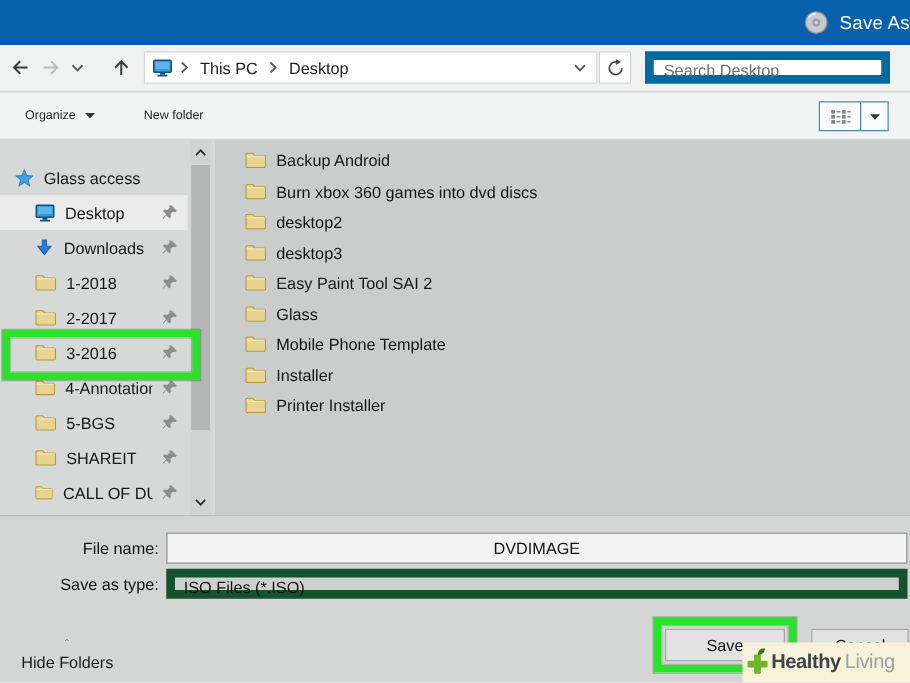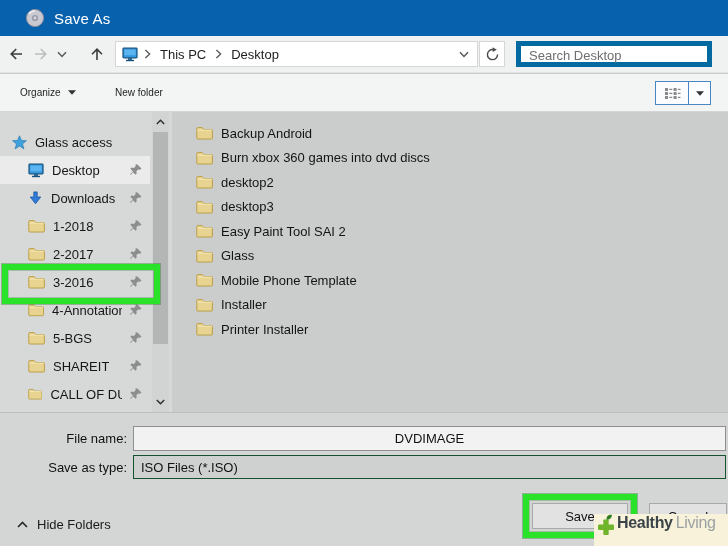--- a/index.html
+++ b/index.html
@@ -7,21 +7,21 @@
   .window {
     position:relative; width:728px; height:546px; overflow:hidden;
     font-family:"Liberation Sans", sans-serif; color:#1c1c1c; background:#cbcccc;
   }
   svg { display:block; }
 
   
   .titlebar {
     position:absolute; left:0; top:0; width:728px; height:36px;
     background:var(--titlebar,#0761ac); display:flex; align-items:center;
-    padding-left:25px; gap:9px;
+    padding-left:25px; gap:9px;justify-content:flex-end;
   }
   .titlebar .title { color:#fff; font-size:15px; letter-spacing:.2px; }
 
   
   .navbar {
     position:absolute; left:0; top:36px; width:728px; height:37px;
     background:#f0f1f1; border-bottom:1px solid #e3e3e3;
   }
   .nav-btn { position:absolute; top:9px; width:20px; height:18px; display:flex; align-items:center; justify-content:center; cursor:default; }
   .addressbar {
@@ -30,21 +30,21 @@
   }
   .crumbs { display:flex; align-items:center; gap:6px; flex:1; font-size:13px; color:#222; }
   .crumb { padding:2px 3px; }
   .addr-drop { width:22px; height:22px; display:flex; align-items:center; justify-content:center; }
   .refresh-btn {
     position:absolute; left:479px; top:5px; width:26px; height:26px;
     background:#fff; border:1px solid #d6d6d6; display:flex; align-items:center; justify-content:center;
   }
   .searchbox {
     position:absolute; left:516px; top:5px; width:196px; height:26px;
-    background:#fff; border:5px solid #0369a1;
+    background:#fff; border:7px solid #0369a1;
   }
   .searchbox input {
     width:100%; height:100%; border:0; outline:none; font-family:inherit;
     font-size:13px; color:#444; padding:0 8px; background:transparent;
   }
   .searchbox input::placeholder { color:#6e6e6e; opacity:1; }
 
   
   .cmdbar {
     position:absolute; left:0; top:74px; width:728px; height:38px;
@@ -73,46 +73,46 @@
   .side-scroll { position:absolute; left:152px; top:0; width:17px; height:300px; background:#d2d3d3; }
   .side-scroll .arrow { position:absolute; left:0; width:17px; height:16px; display:flex; align-items:center; justify-content:center; }
   .side-scroll .arrow.up { top:2px; } .side-scroll .arrow.down { bottom:2px; }
   .side-scroll .thumb { position:absolute; left:1px; top:20px; width:15px; height:212px; background:#b4b5b5; }
 
   .hlbox { position:absolute; border:6px solid var(--highlight,#2ae22a); box-shadow:0 0 0 1px rgba(20,110,20,.35), inset 0 0 0 1px rgba(20,110,20,.25); z-index:5; pointer-events:none; }
   .hl-desktop { left:2px; top:152px; width:158px; height:40px; }
   .hl-save { left:523px; top:494px; width:114px; height:44px; }
 
   .filelist { position:absolute; left:172px; top:0; width:556px; height:300px; background:#cbcccc; padding:9px 0 0 24px; }
-  .file-row { height:24.5px; display:flex; align-items:center; gap:8px; font-size:13px; color:#141414; }
+  .file-row { height:24.5px; display:flex; gap:8px; font-size:13px; color:#141414; }
 
   
   .bottom { position:absolute; left:0; top:412px; width:728px; height:134px; background:#d4d5d5; border-top:1px solid #bfbfbf; }
   .fld-label { position:absolute; left:0; width:127px; text-align:right; font-size:13px; color:#111; }
   .fld-label.name { top:18px; } .fld-label.type { top:47px; }
   .fld-input {
     position:absolute; left:133px; top:13px; width:593px; height:25px;
     background:#f2f2f2; border:1px solid #8f8f8f; font-family:inherit; font-size:13px; color:#111; padding:0 7px; outline:none;text-align:center;
   }
   .fld-combo {
     position:absolute; left:133px; top:42px; width:593px; height:24px;
-    background:#cfd0d0; border:1px solid #14532d; display:flex; align-items:center; padding:0 7px; font-size:13px; color:#111;
-  }
-  .hide-folders { position:absolute; left:17px; top:98px; height:26px; display:flex; align-items:center; gap:9px; font-size:13px; color:#1b1b1b; }
+    background:#cfd0d0; border:7px solid #14532d; display:flex; padding:0 7px; font-size:13px; color:#111;
+  }
+  .hide-folders { position:absolute; left:17px; top:98px; height:26px; display:flex; align-items:center; gap:9px; font-size:13px; color:#1b1b1b;flex-direction:column; }
   .btn {
     position:absolute; height:26px; background:#e2e2e2; border:1px solid #a9a9a9;
     display:flex; align-items:center; justify-content:center; font-size:13px; color:#111;
   }
   .btn-save { left:532px; top:503px; width:96px; z-index:4; }
   .btn-cancel { left:649px; top:503px; width:78px; }
 
   
   .watermark {
     position:absolute; right:0; bottom:0; width:134px; height:32px; background:#f7f2d9;
-    display:flex; align-items:flex-start; z-index:10; padding-left:1px;
+    display:flex; align-items:center; z-index:10; padding-left:1px;
   }
   .watermark .w-bold { font-size:16px; font-weight:bold; color:#3b4449; letter-spacing:-.3px; }
   .watermark .w-light { font-size:16px; color:#9aa0a4; margin-left:3px; letter-spacing:-.3px; }
 
   .hidden-defs { position:absolute; width:0; height:0; overflow:hidden; }
 </style>
 </head>
 <body>
 
 <svg class="hidden-defs" aria-hidden="true">

